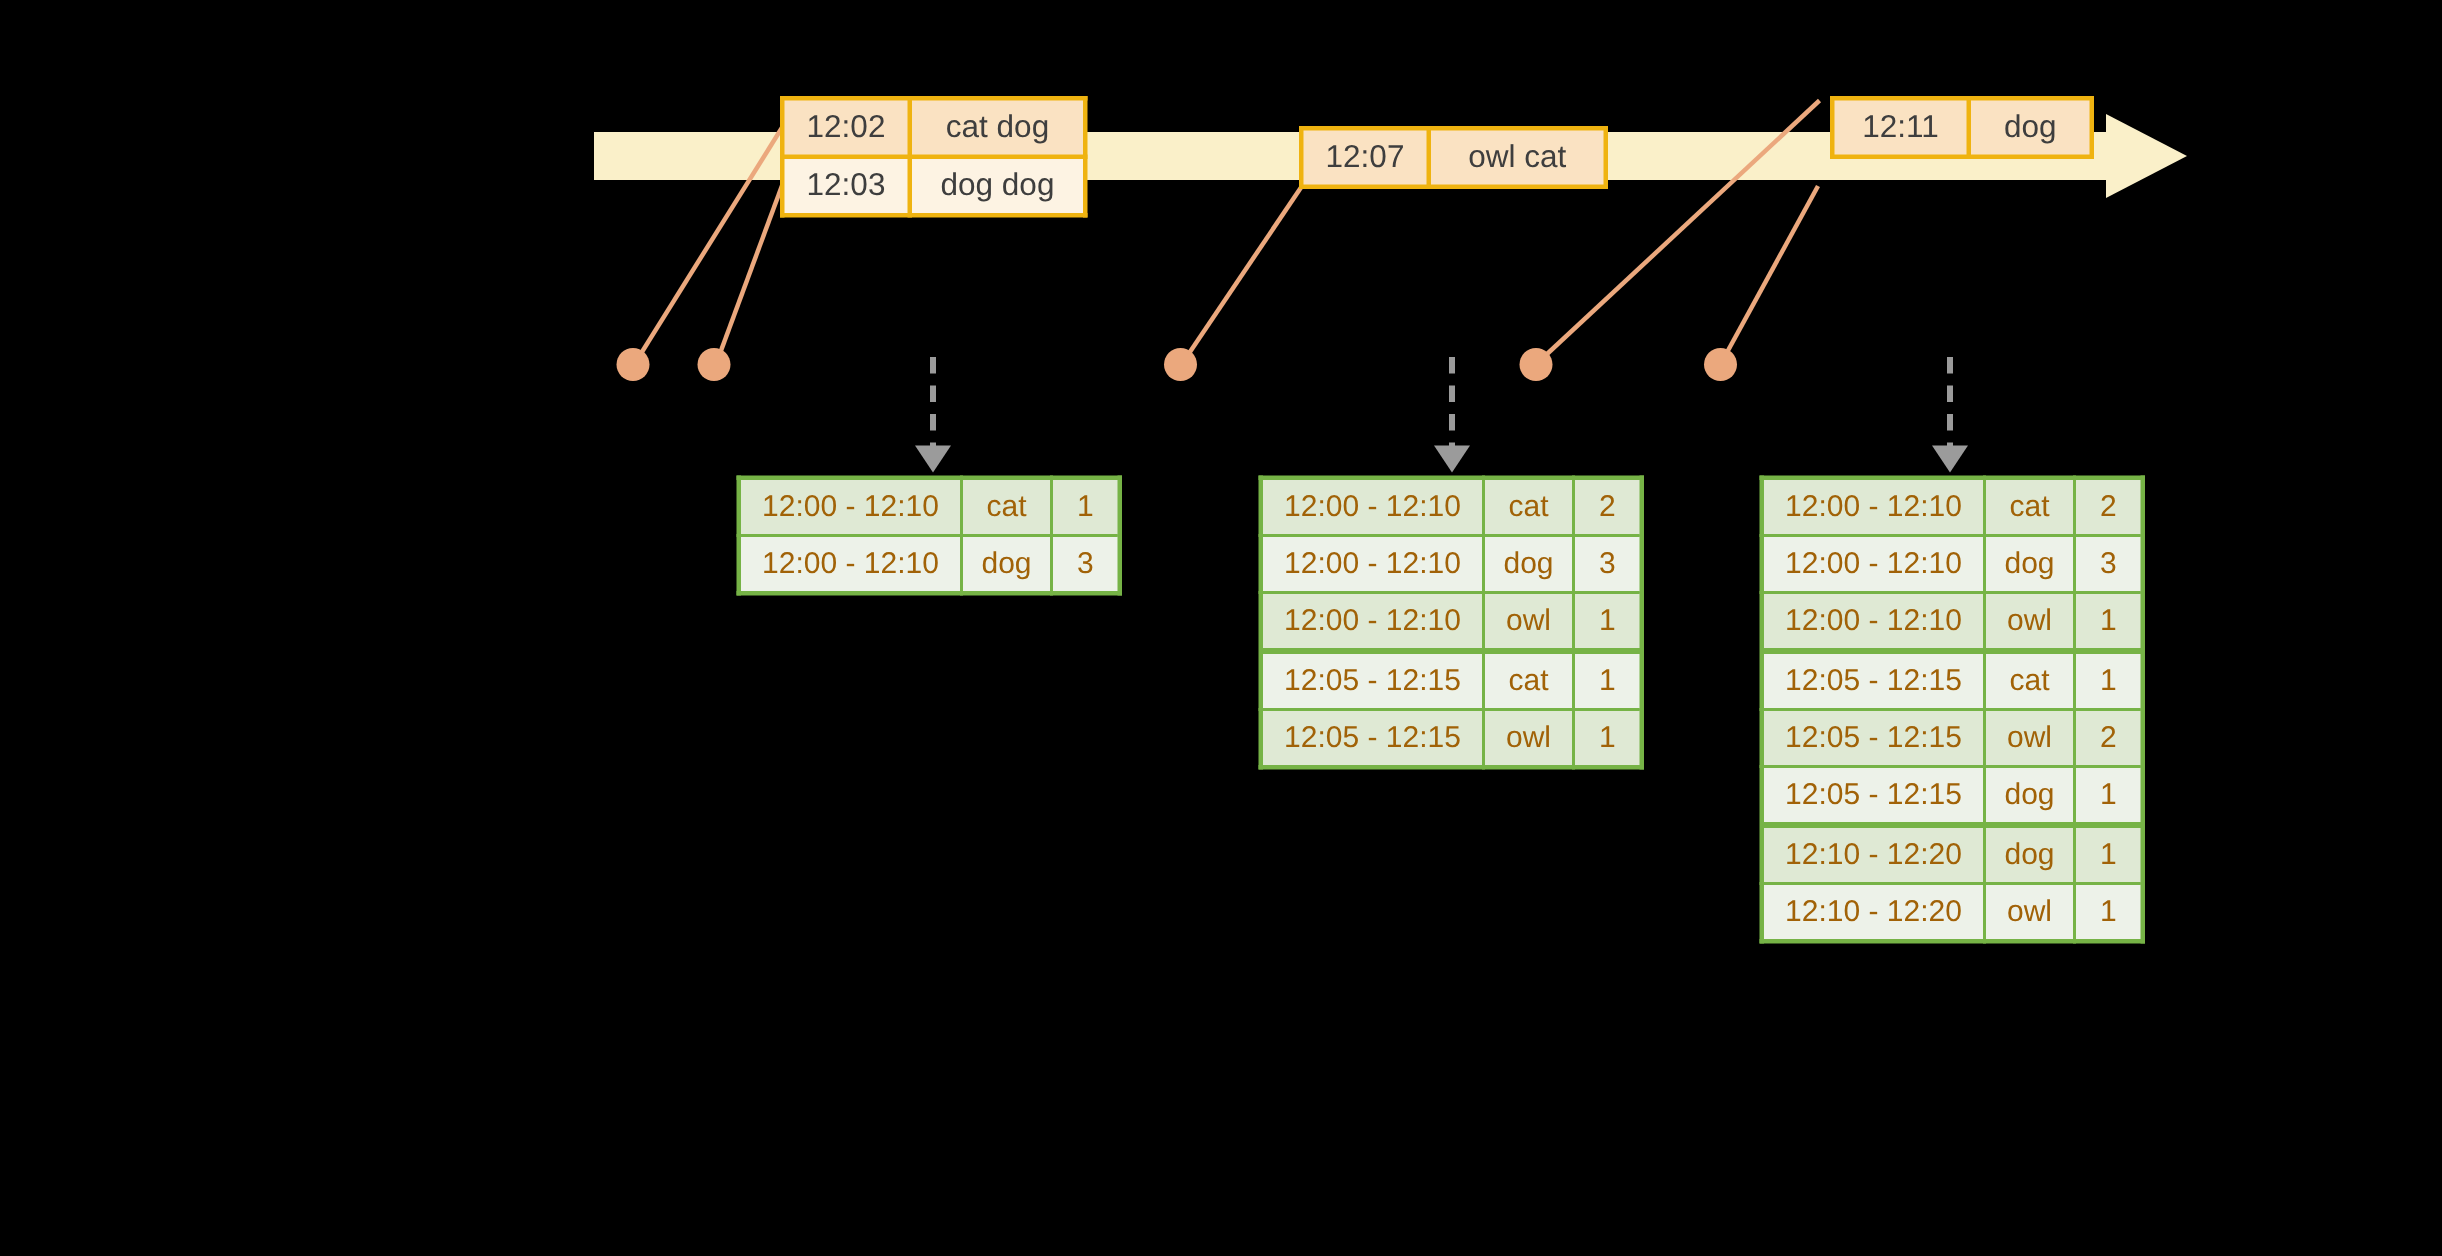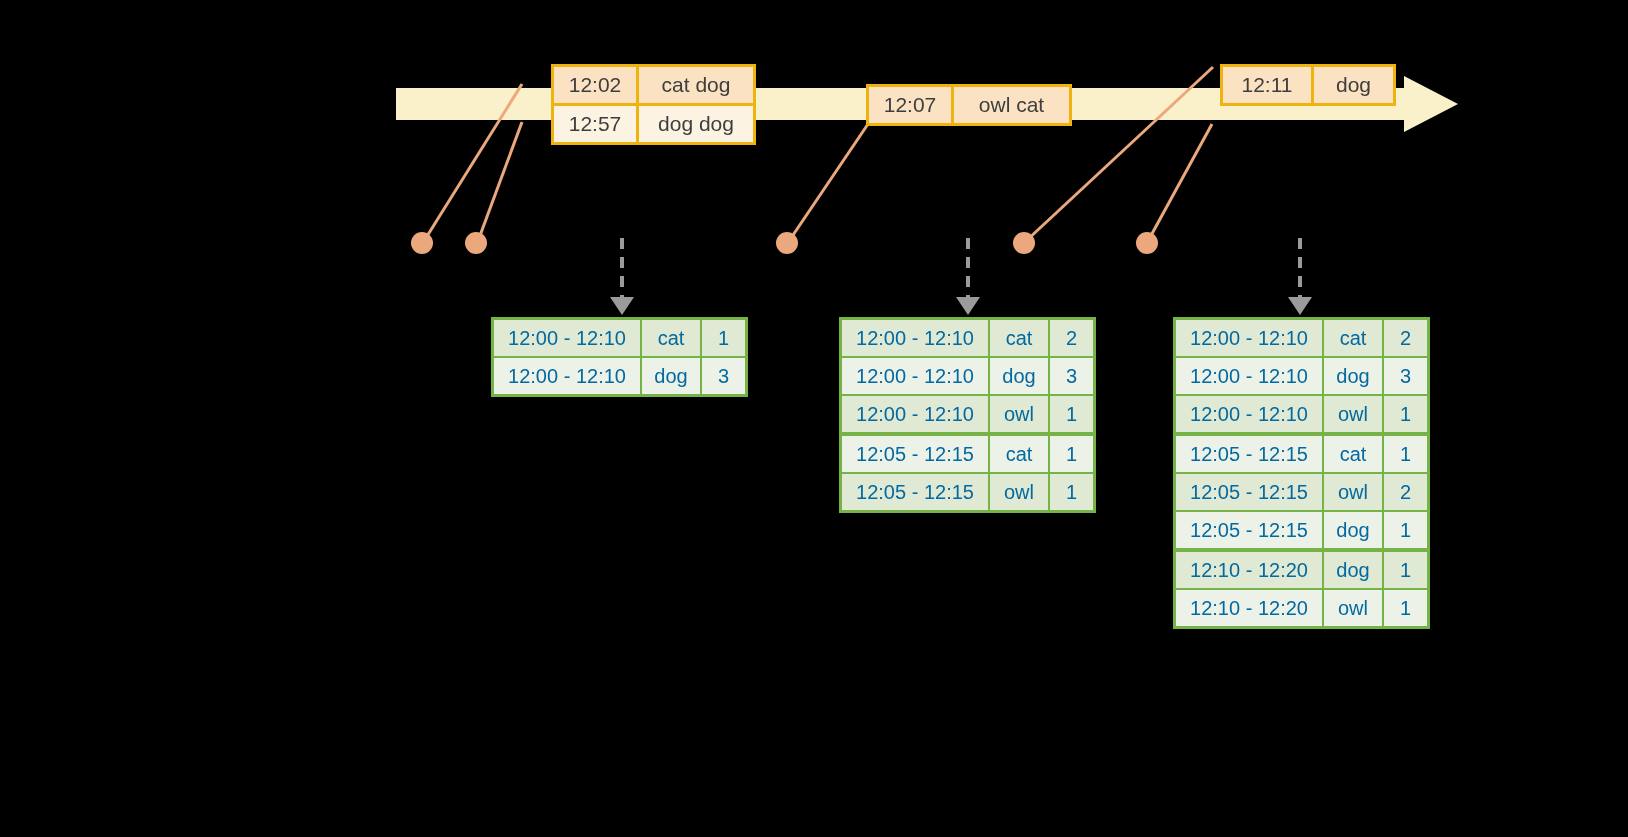--- a/index.html
+++ b/index.html
@@ -23,31 +23,31 @@
     text-align:center;vertical-align:middle;
     font-size:21px;color:#3E3E3E;
   }
   .et-time{width:82px;}
   .et-words{width:114px;}
   #event-table-2 .et-words{width:115px;margin-left:40px;}
   #event-table-3 .et-time{width:88px;}
   #event-table-3 .et-words{width:79px;}
   .e-dark td{background:#FAE2C2;}
   .e-light td{background:#FDF3E3;}
-  #event-table-1{left:520px;top:64px;margin-left:31px;}
+  #event-table-1{left:520px;top:64px;}
   #event-table-2{left:866px;top:84px;}
   #event-table-3{left:1220px;top:64px;}
 
   
   .result-table{border:3px solid #76B346;}
   .result-table td{
     border:2px solid #76B346;
     height:36px;padding:0;
     text-align:center;vertical-align:middle;
-    font-size:20px;color:#0369a1;
+    font-size:20px;color:#a16207;
   }
   .rt-window{width:146px;}
   .rt-word{width:58px;margin-top:30px;}
   .rt-count{width:43px;}
   .r-dark td{background:#DFE9D4;}
   .r-light td{background:#EDF2E9;}
   tr.group-sep td{border-top-width:4px;}
   #result-table-1{left:491px;top:317px;}
   #result-table-2{left:839px;top:317px;}
   #result-table-3{left:1173px;top:317px;}
@@ -89,21 +89,21 @@
     </g>
   </svg>
 
   <table id="event-table-1" class="event-table">
     <tbody>
         <tr class="e-dark">
       <td class="et-time">12:02</td>
       <td class="et-words">cat dog</td>
     </tr>
     <tr class="e-light">
-      <td class="et-time">12:57</td>
+      <td class="et-time">12:03</td>
       <td class="et-words">dog dog</td>
     </tr>
   </tbody>
     </table>
 
   <table id="event-table-2" class="event-table">
     <tbody>
         <tr class="e-dark">
       <td class="et-time">12:07</td>
       <td class="et-words">owl cat</td>

